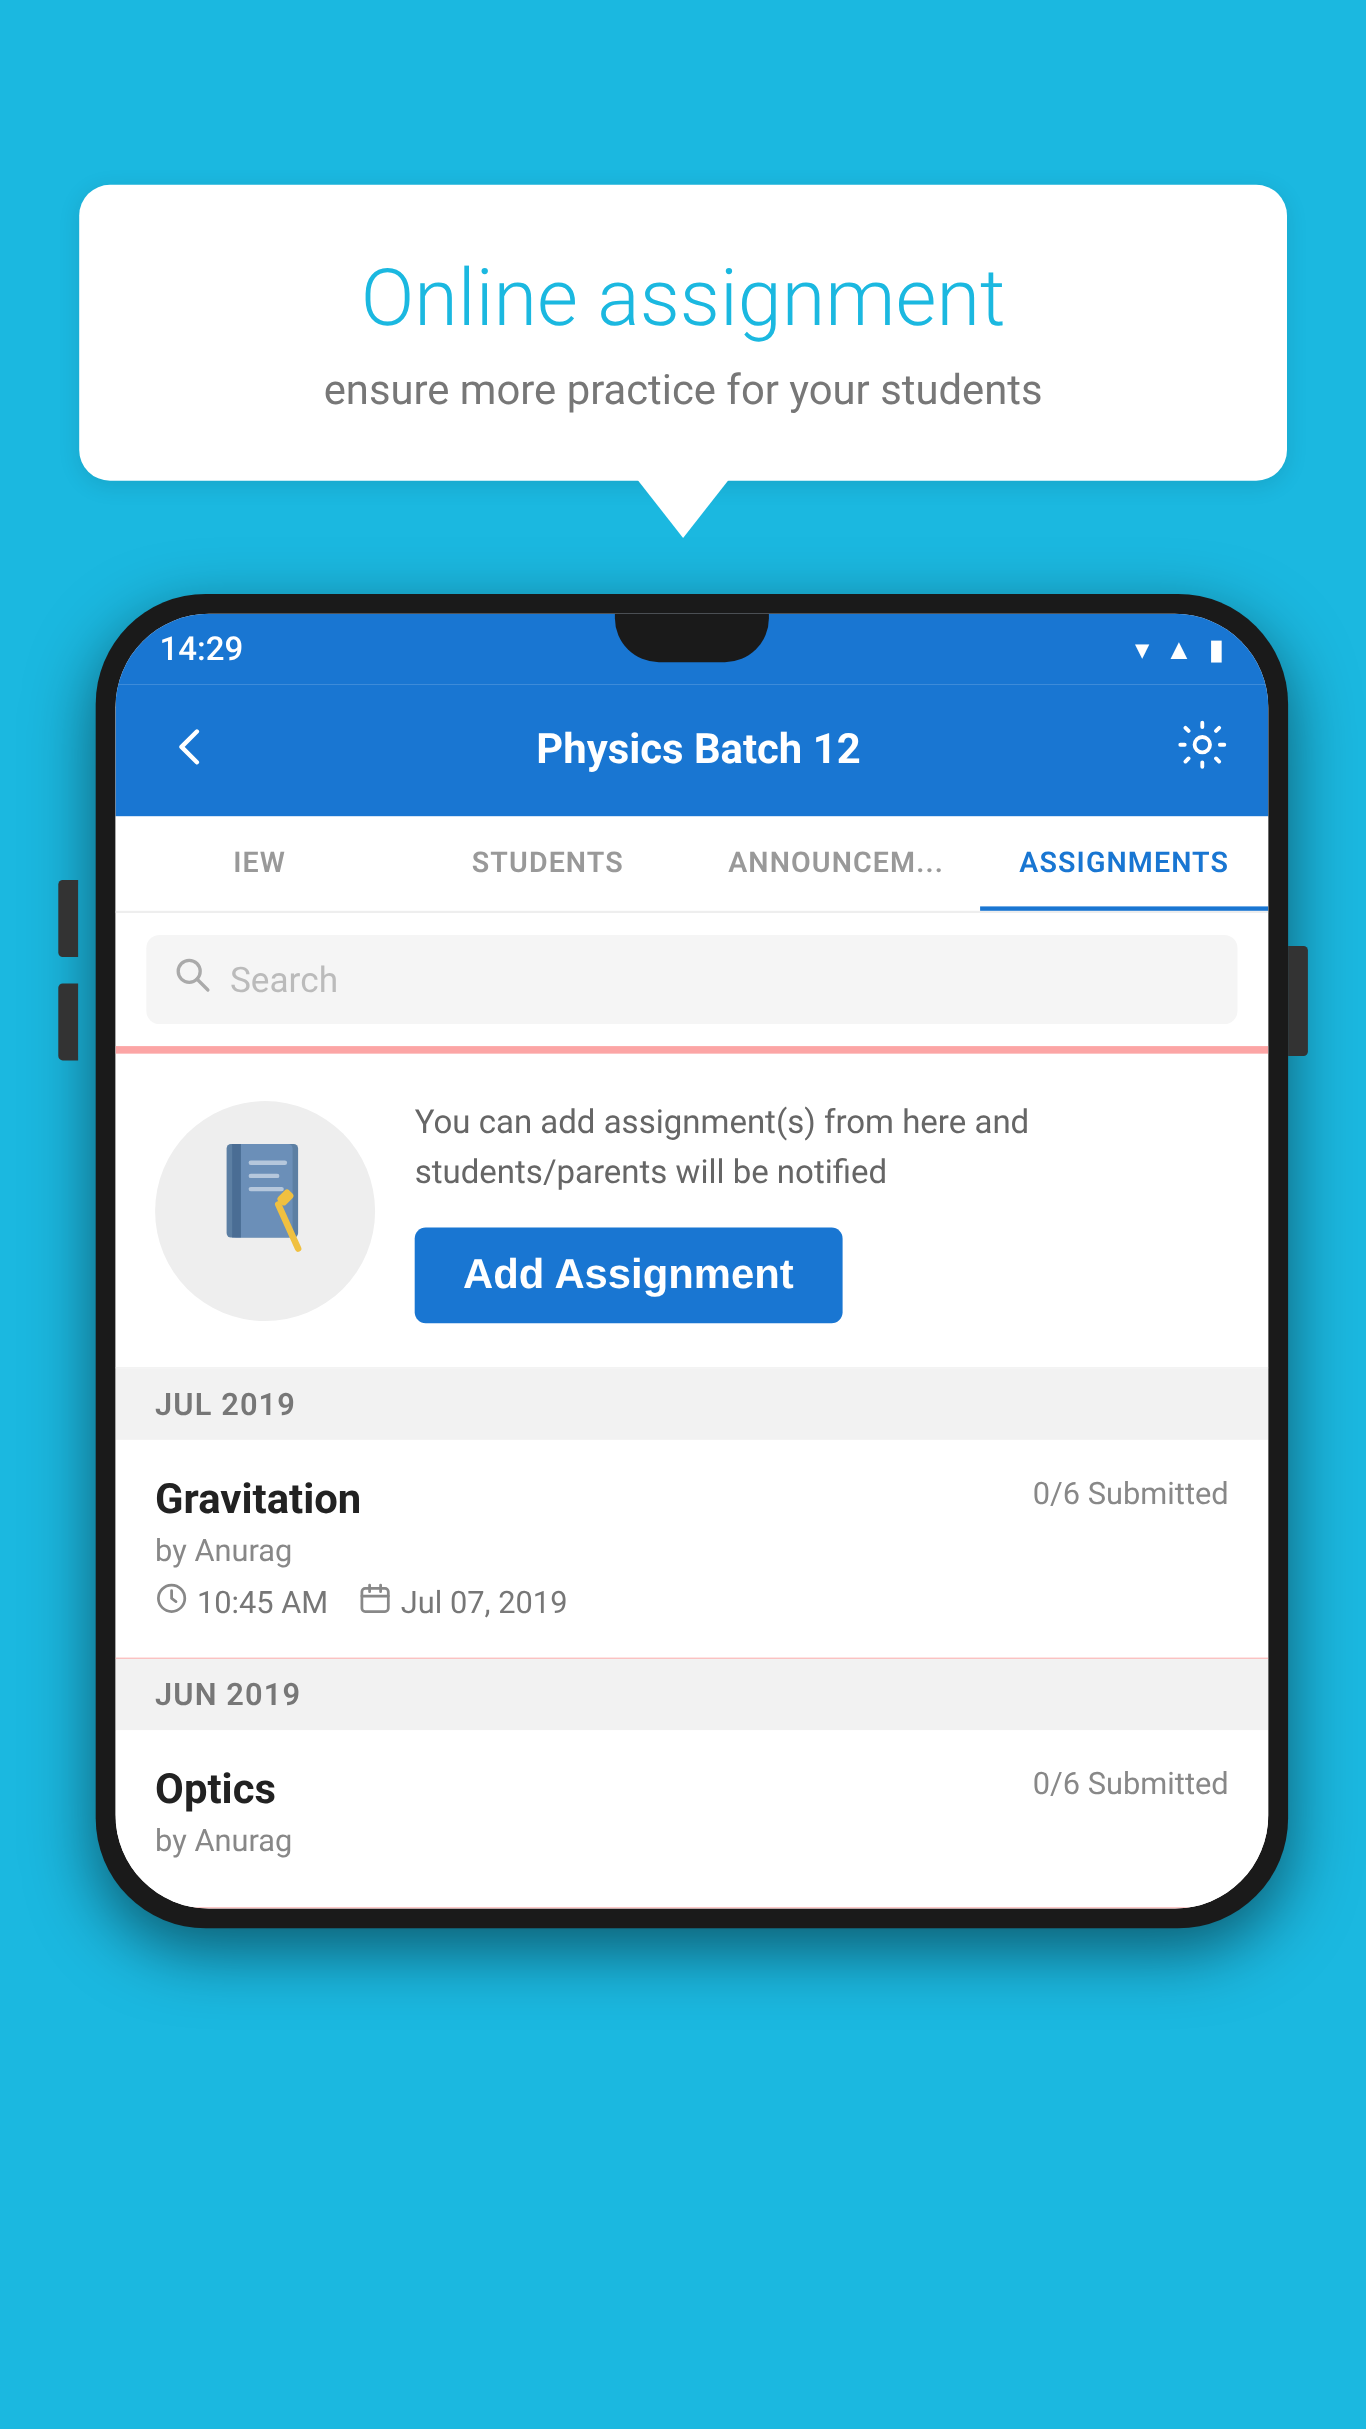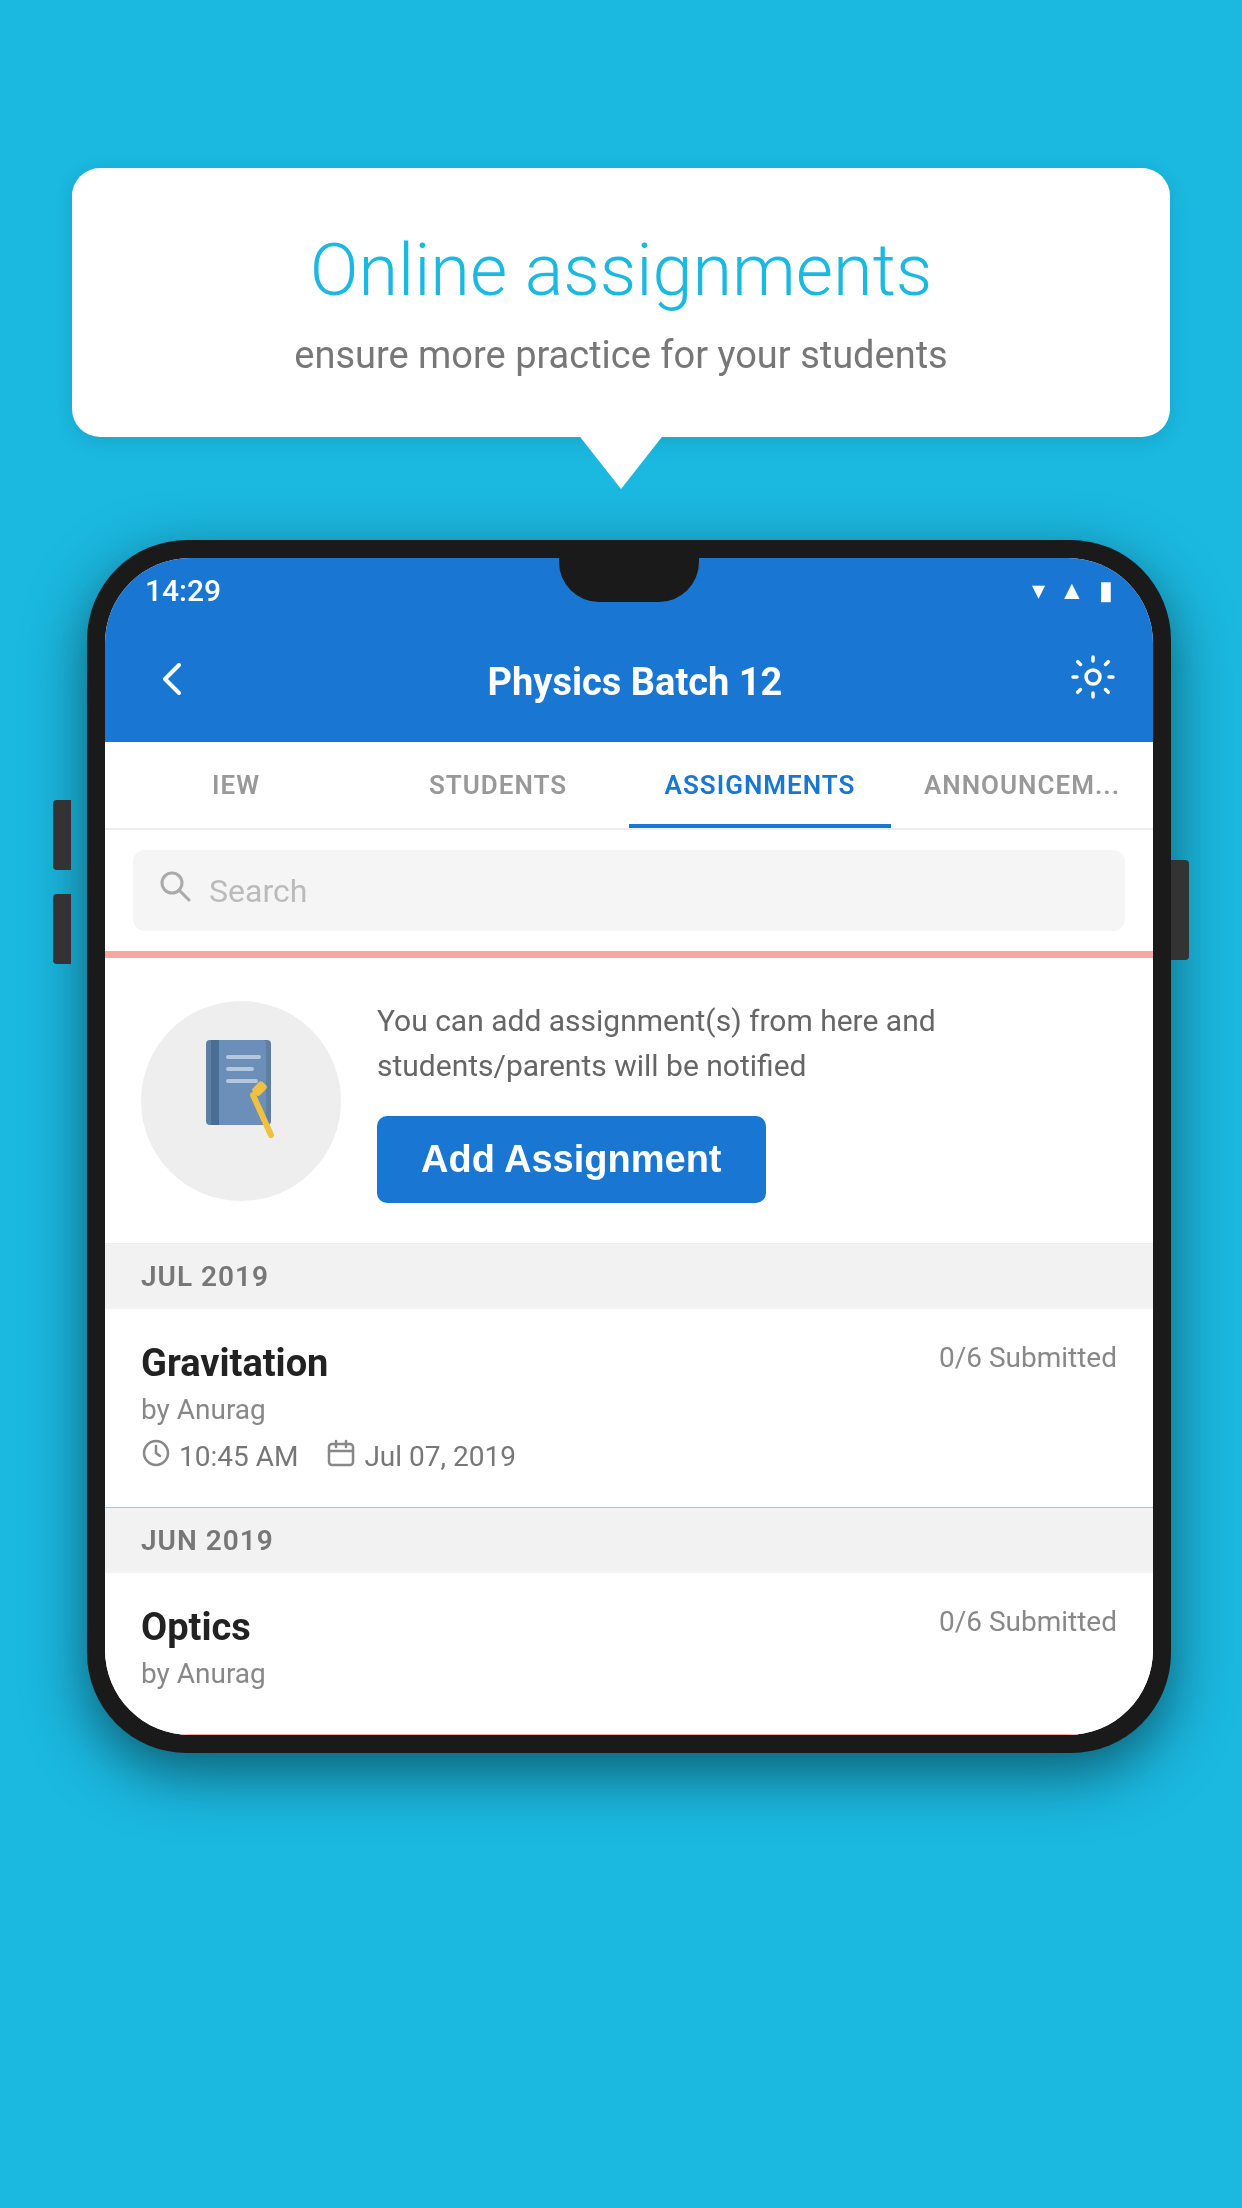--- a/index.html
+++ b/index.html
@@ -351,21 +351,21 @@
       background: #333;
       border-radius: 0 4px 4px 0;
     }
 
   </style>
 </head>
 <body>
 
 <div class="speech-bubble-container">
   <div class="speech-bubble">
-    <div class="bubble-title">Online assignments</div>
+    <div class="bubble-title">Online assignment</div>
     <div class="bubble-subtitle">ensure more practice for your students</div>
   </div>
 </div>
 
 <div class="phone-wrapper">
   <div class="phone-outer">
 
     <div class="vol-buttons">
       <div class="vol-btn"></div>
       <div class="vol-btn"></div>
@@ -402,25 +402,25 @@
         </div>
       </div>
 
       <div class="tab-bar">
         <div class="tab-item">
           <span>IEW</span>
         </div>
         <div class="tab-item">
           <span>STUDENTS</span>
         </div>
+        <div class="tab-item">
+          <span>ANNOUNCEM...</span>
+        </div>
         <div class="tab-item active">
           <span>ASSIGNMENTS</span>
-        </div>
-        <div class="tab-item">
-          <span>ANNOUNCEM...</span>
         </div>
       </div>
 
       <div class="search-container">
         <div class="search-input-wrapper">
           <span class="search-icon-svg">
             <svg width="36" height="36" viewBox="0 0 36 36" fill="none">
               <circle cx="15" cy="15" r="10" stroke="#aaa" stroke-width="3"></circle>
               <path d="M22 22L32 32" stroke="#aaa" stroke-width="3" stroke-linecap="round"></path>
             </svg>

